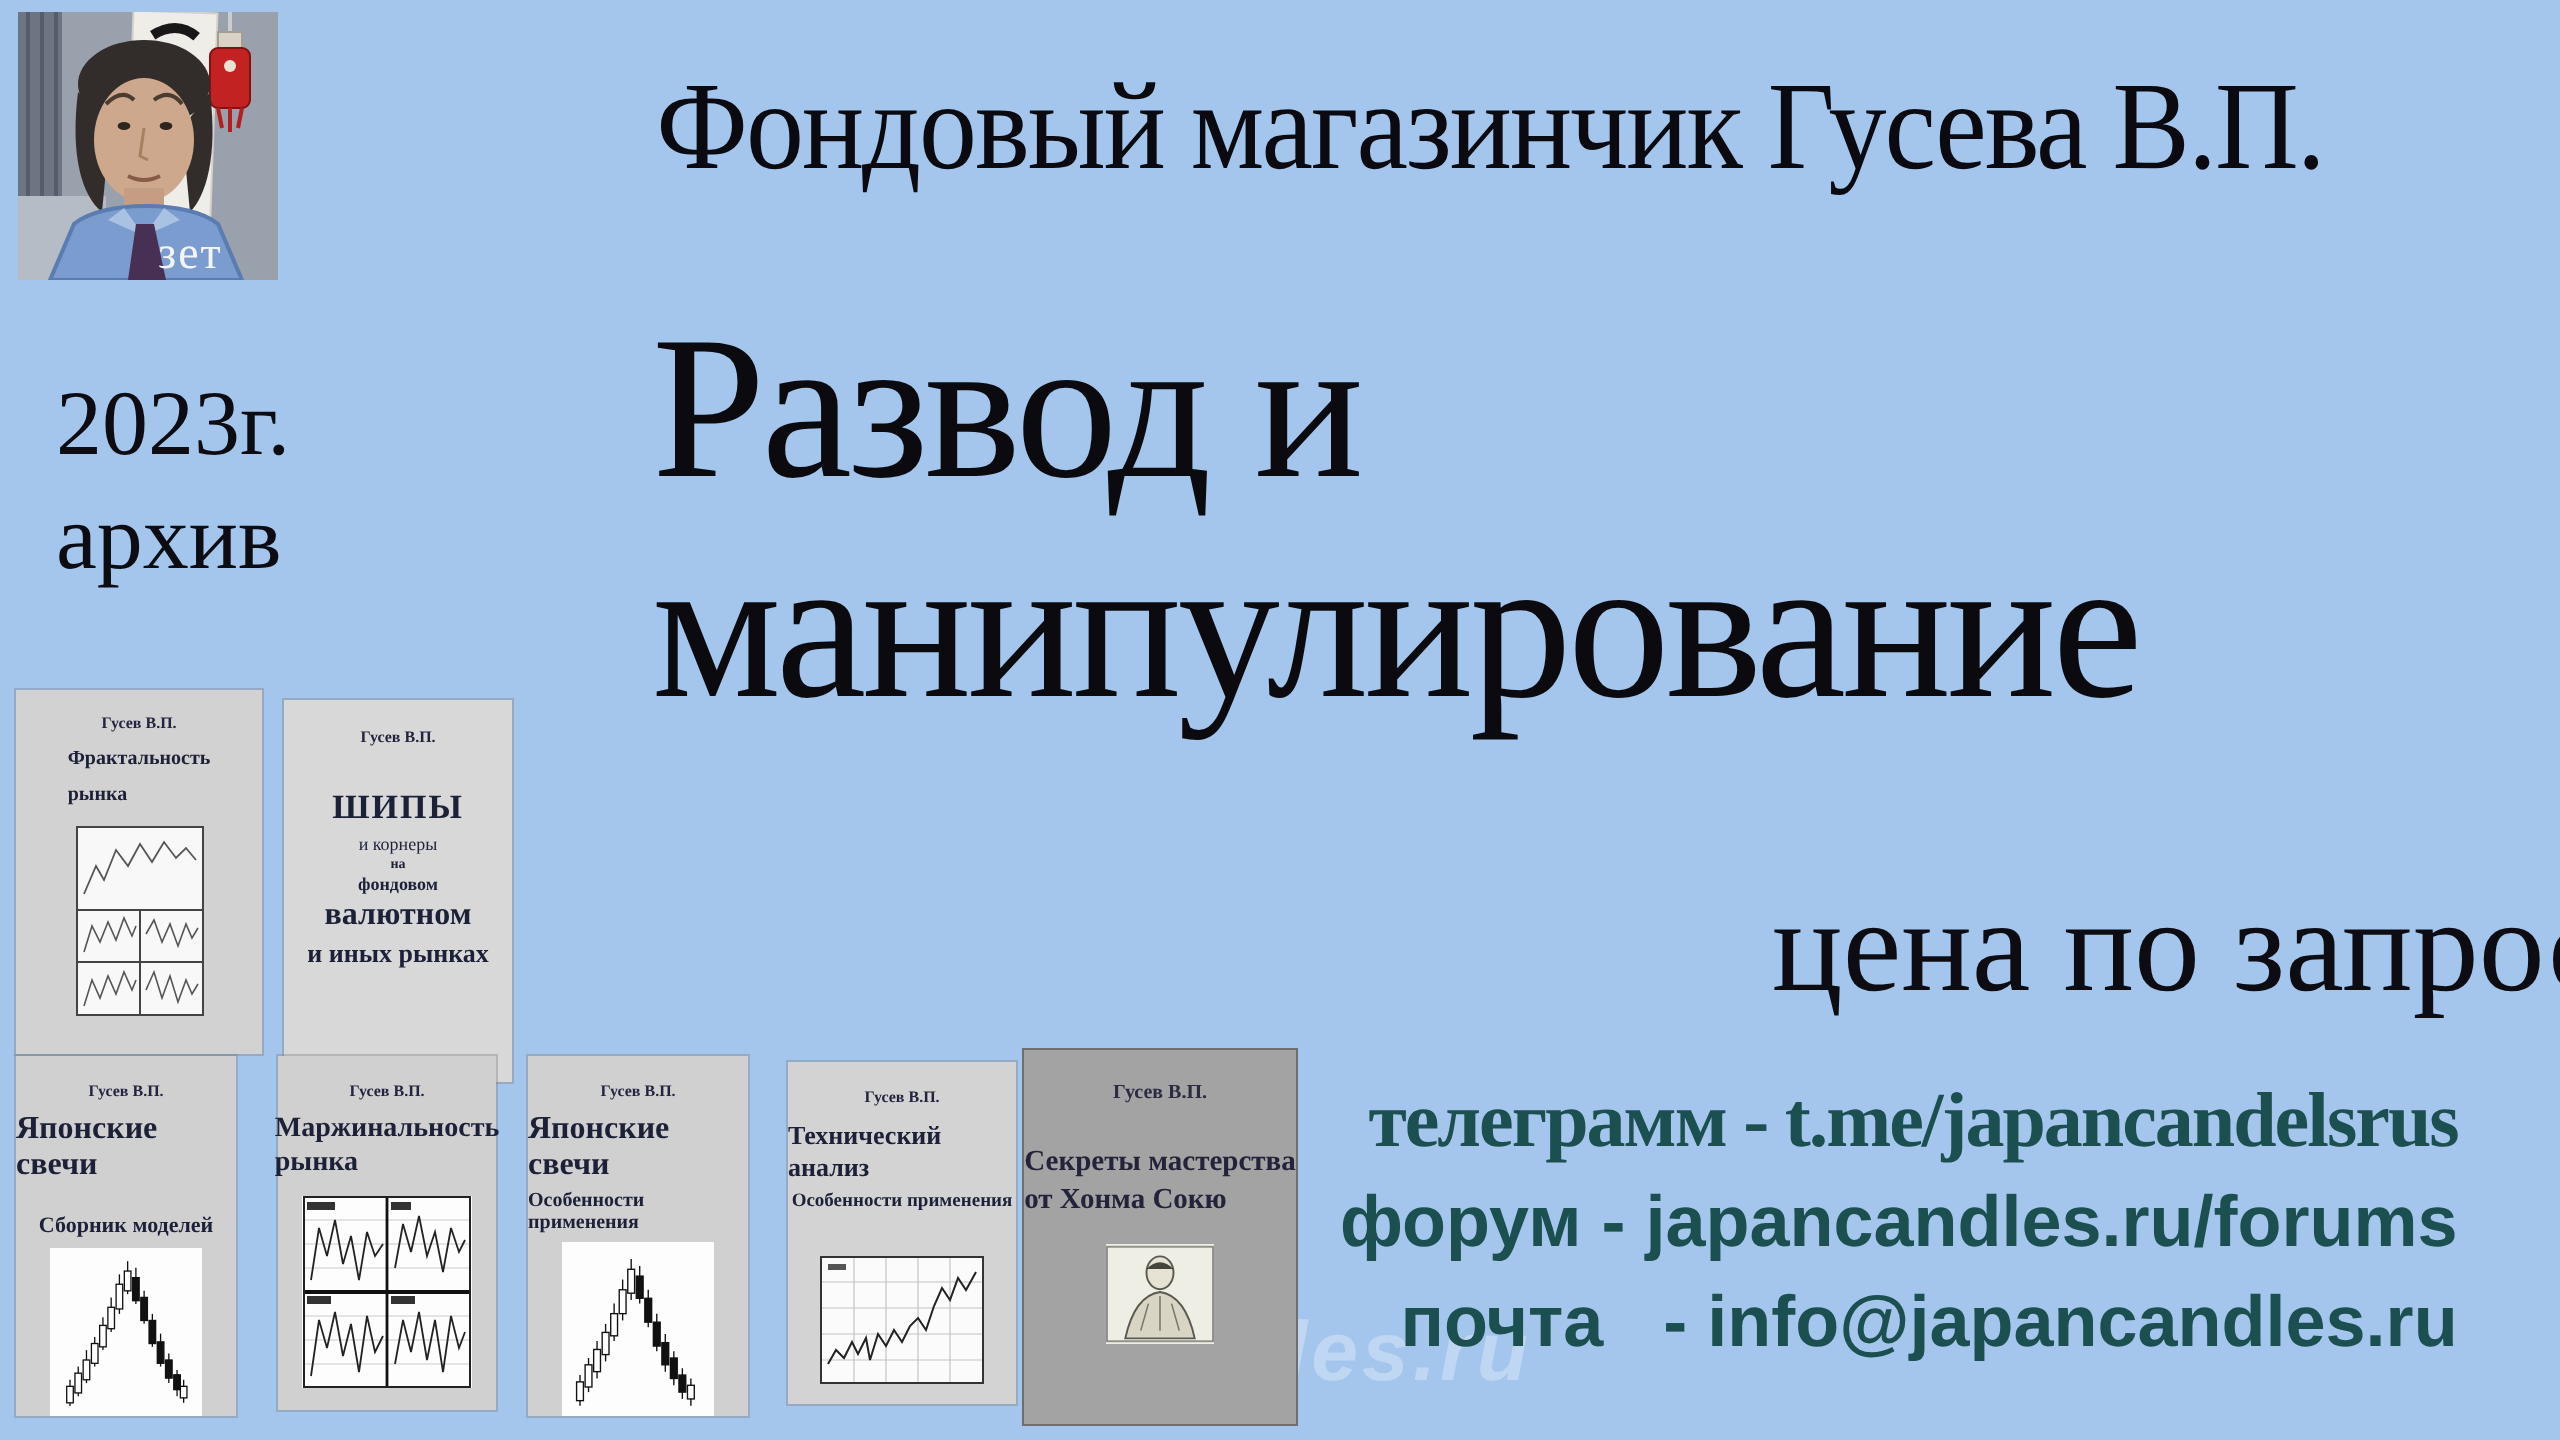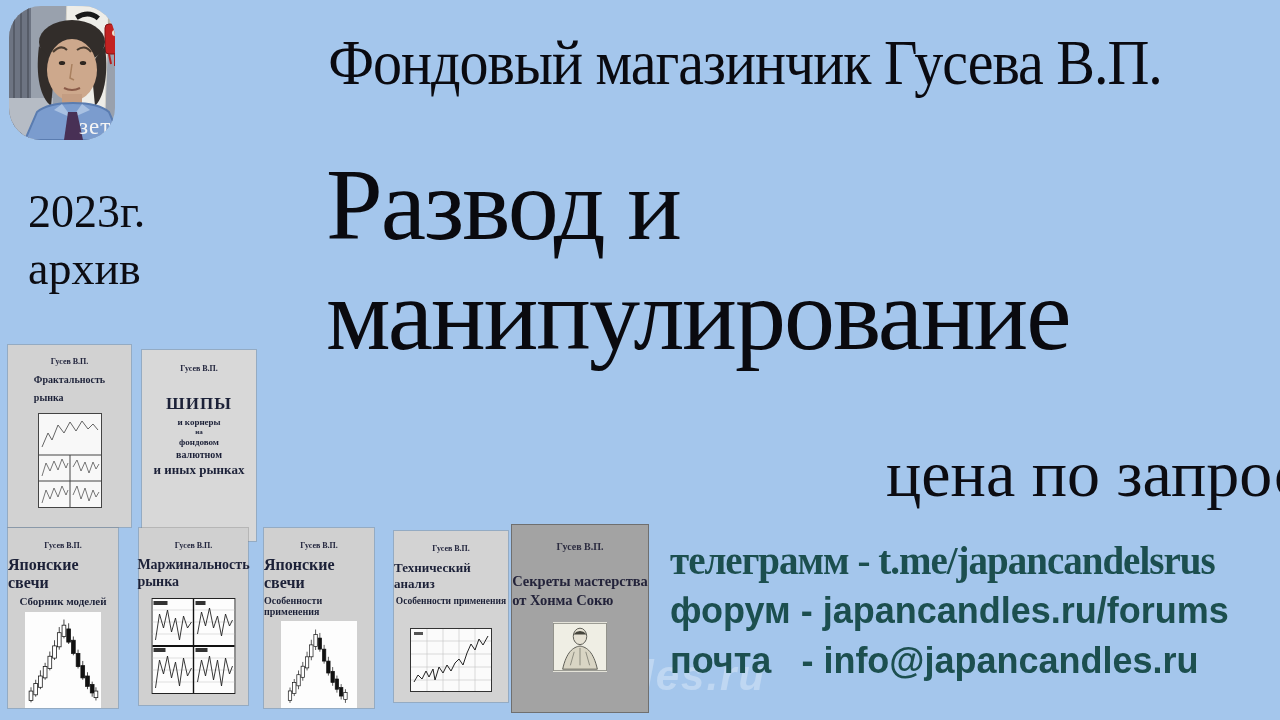--- a/index.html
+++ b/index.html
@@ -1,35 +1,35 @@
 <!DOCTYPE html>
 <html><head>
 <meta charset="utf-8">
 <style>
   html,body{margin:0;padding:0;}
   body{font-family:"Liberation Serif", serif; background:#888;}
   #stage{position:relative;width:1280px;height:720px;background:#a4c6ec;overflow:hidden;}
 
   
-  .avatar{position:absolute;left:9px;top:6px;width:106px;height:134px;overflow:hidden;border-radius:32px;}
+  .avatar{position:absolute;left:9px;top:6px;width:130px;height:134px;overflow:hidden;}
   .avatar svg{display:block;}
   .avatar-caption{position:absolute;left:70px;top:108px;color:#f4f4f4;font-size:23px;letter-spacing:1px;}
 
   .header-title{position:absolute;left:240px;top:27px;width:1010px;text-align:center;
     font-size:58px;color:#0a0a10;letter-spacing:-1px;white-space:nowrap;transform:scaleY(1.08);transform-origin:top;}
 
   .archive{position:absolute;left:28px;top:183px;font-size:46px;line-height:57px;color:#0c0c12;}
 
   .main-title{position:absolute;left:326px;top:150px;font-size:102px;line-height:110px;color:#0a0a0f;letter-spacing:-2px;}
 
   .price{position:absolute;left:886px;top:436px;font-size:66px;color:#0c0c12;white-space:nowrap;}
 
   
   .contacts{position:absolute;left:670px;top:536px;color:#1c4f4f;}
-  .contact-line{white-space:pre;display:block;}
+  .contact-line{white-space:pre;display:block;text-align:right;}
   .contact-serif{font-family:"Liberation Serif", serif;font-weight:bold;font-size:39px;line-height:50px;letter-spacing:-1px;}
   .contact-sans{font-family:"Liberation Sans", sans-serif;font-weight:bold;font-size:36px;line-height:50px;}
 
   .watermark{position:absolute;left:642px;top:652px;font-family:"Liberation Sans", sans-serif;
     font-style:italic;font-weight:bold;font-size:42px;color:rgba(255,255,255,0.30);letter-spacing:2px;}
 
   
   .book{position:absolute;background:#d2d2d2;box-shadow:0 0 0 1px rgba(120,120,120,0.35);
     display:flex;flex-direction:column;align-items:center;color:#1c2138;text-align:left;}
   .book .author{font-weight:bold;font-size:8px;color:#22253d;}
@@ -38,36 +38,36 @@
 
   
   #book-fractal{left:8px;top:345px;width:123px;height:182px;}
   #book-fractal .author{margin-top:12px;}
   #book-fractal .btitle{font-size:10px;line-height:18px;margin-top:5px;}
   #book-fractal .chart-box{margin-top:6px;}
 
   #book-spikes{left:142px;top:350px;width:114px;height:191px;background:#d8d8d8;}
   #book-spikes .author{margin-top:14px;}
   #book-spikes .t-main{font-size:17px;font-weight:bold;letter-spacing:1px;margin-top:21px;}
-  #book-spikes .t-s1{font-size:9px;font-weight:bold;margin-top:3px;}
+  #book-spikes .t-s1{font-size:9px;font-weight:normal;margin-top:3px;}
   #book-spikes .t-s2{font-size:7px;font-weight:bold;margin-top:1px;}
   #book-spikes .t-s3{font-size:9px;font-weight:bold;margin-top:1px;}
-  #book-spikes .t-s4{font-size:10px;font-weight:bold;margin-top:2px;}
+  #book-spikes .t-s4{font-size:16px;font-weight:bold;margin-top:2px;}
   #book-spikes .t-s5{font-size:13px;font-weight:bold;margin-top:2px;}
 
   
   #book-candles-models{left:8px;top:528px;width:110px;height:180px;background:#d0d0d0;}
   #book-marginality{left:139px;top:528px;width:109px;height:177px;background:#d0d0d0;}
   #book-candles-usage{left:264px;top:528px;width:110px;height:180px;background:#d0d0d0;}
   #book-tech{left:394px;top:531px;width:114px;height:171px;background:#d3d3d3;}
   #book-homma{left:512px;top:525px;width:136px;height:187px;background:#a3a3a3;box-shadow:0 0 0 1px #6f6f6f;color:#23233a;}
 
   #book-candles-models .author,#book-marginality .author,#book-candles-usage .author,#book-tech .author{margin-top:13px;}
   #book-candles-models .btitle{font-size:16px;margin-top:6px;}
-  #book-candles-models .bsub{font-size:11px;font-weight:bold;margin-top:3px;}
+  #book-candles-models .bsub{font-size:11px;font-weight:bold;margin-top:15px;}
   #book-candles-models .chart-box{margin-top:5px;}
 
   #book-marginality .btitle{font-size:14px;line-height:17px;margin-top:6px;}
   #book-marginality .chart-box{margin-top:8px;}
 
   #book-candles-usage .btitle{font-size:16px;margin-top:6px;}
   #book-candles-usage .bsub{font-size:10px;font-weight:bold;margin-top:3px;}
   #book-candles-usage .chart-box{margin-top:4px;}
 
   #book-tech .btitle{font-size:13px;margin-top:7px;}

